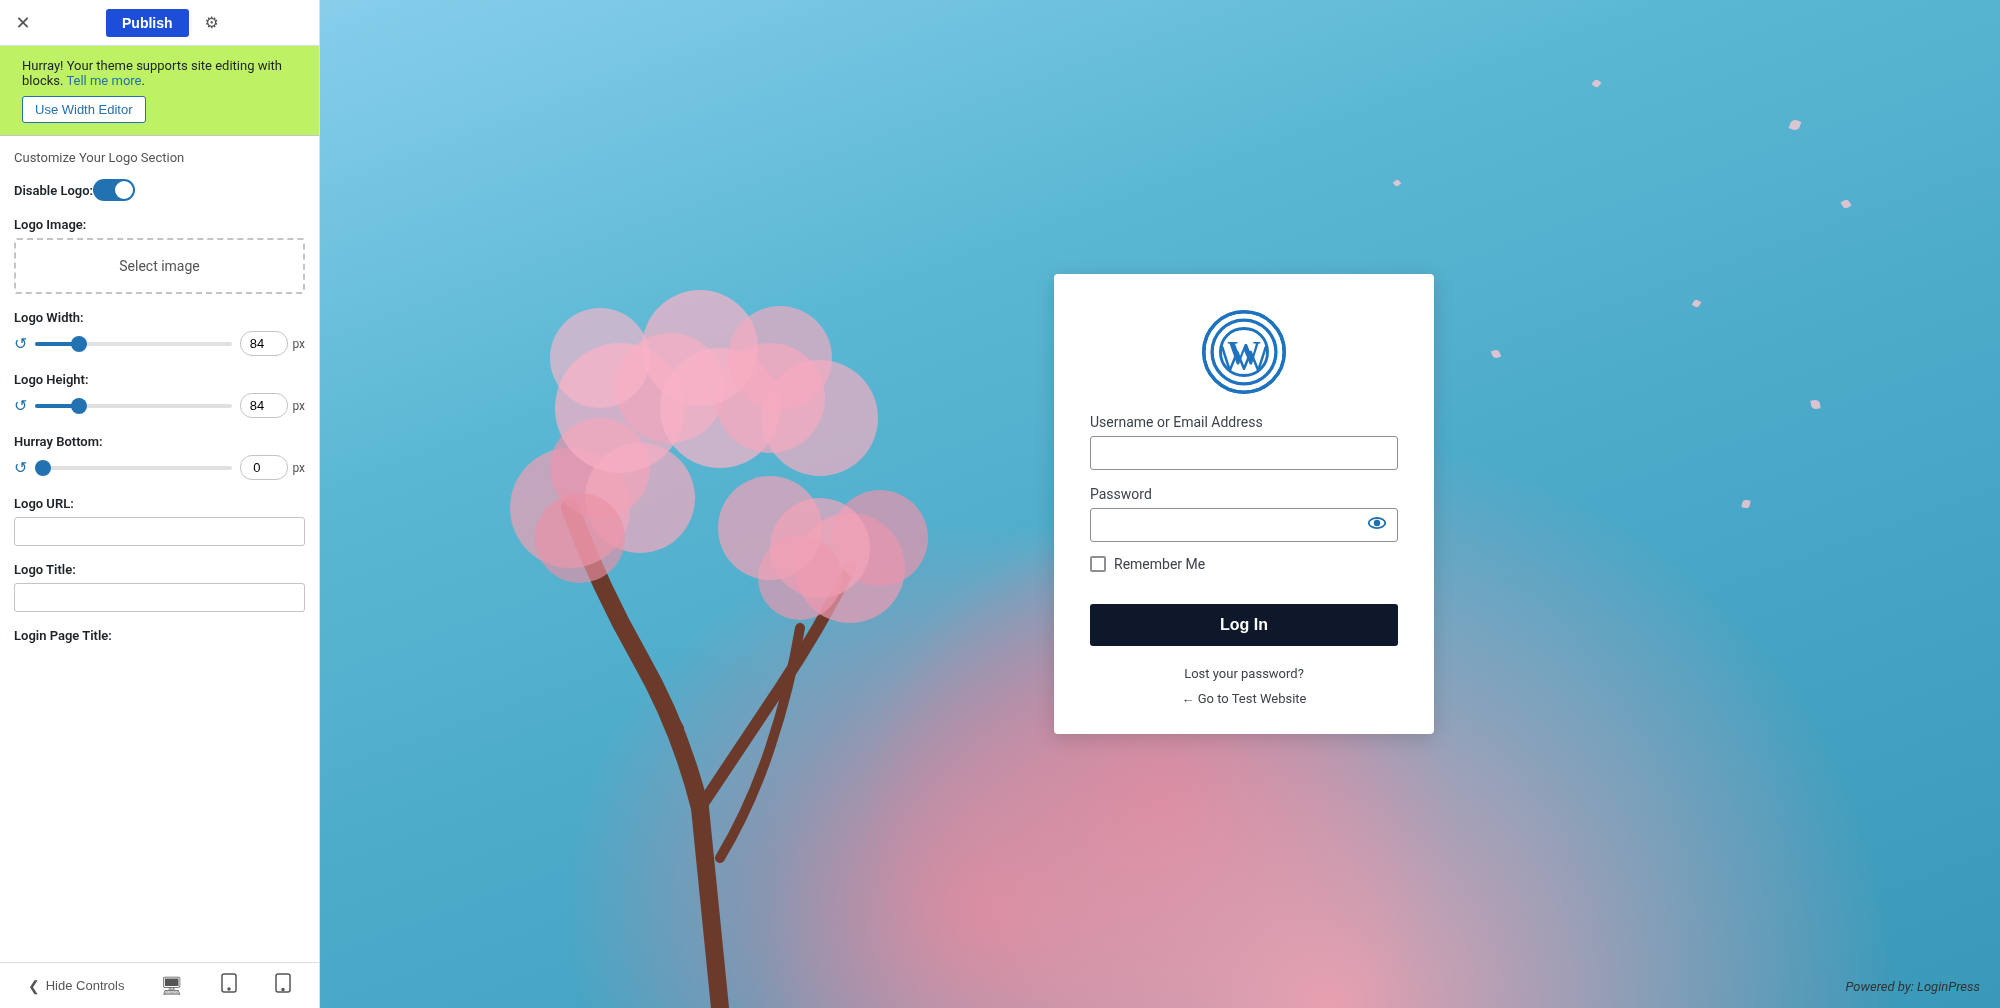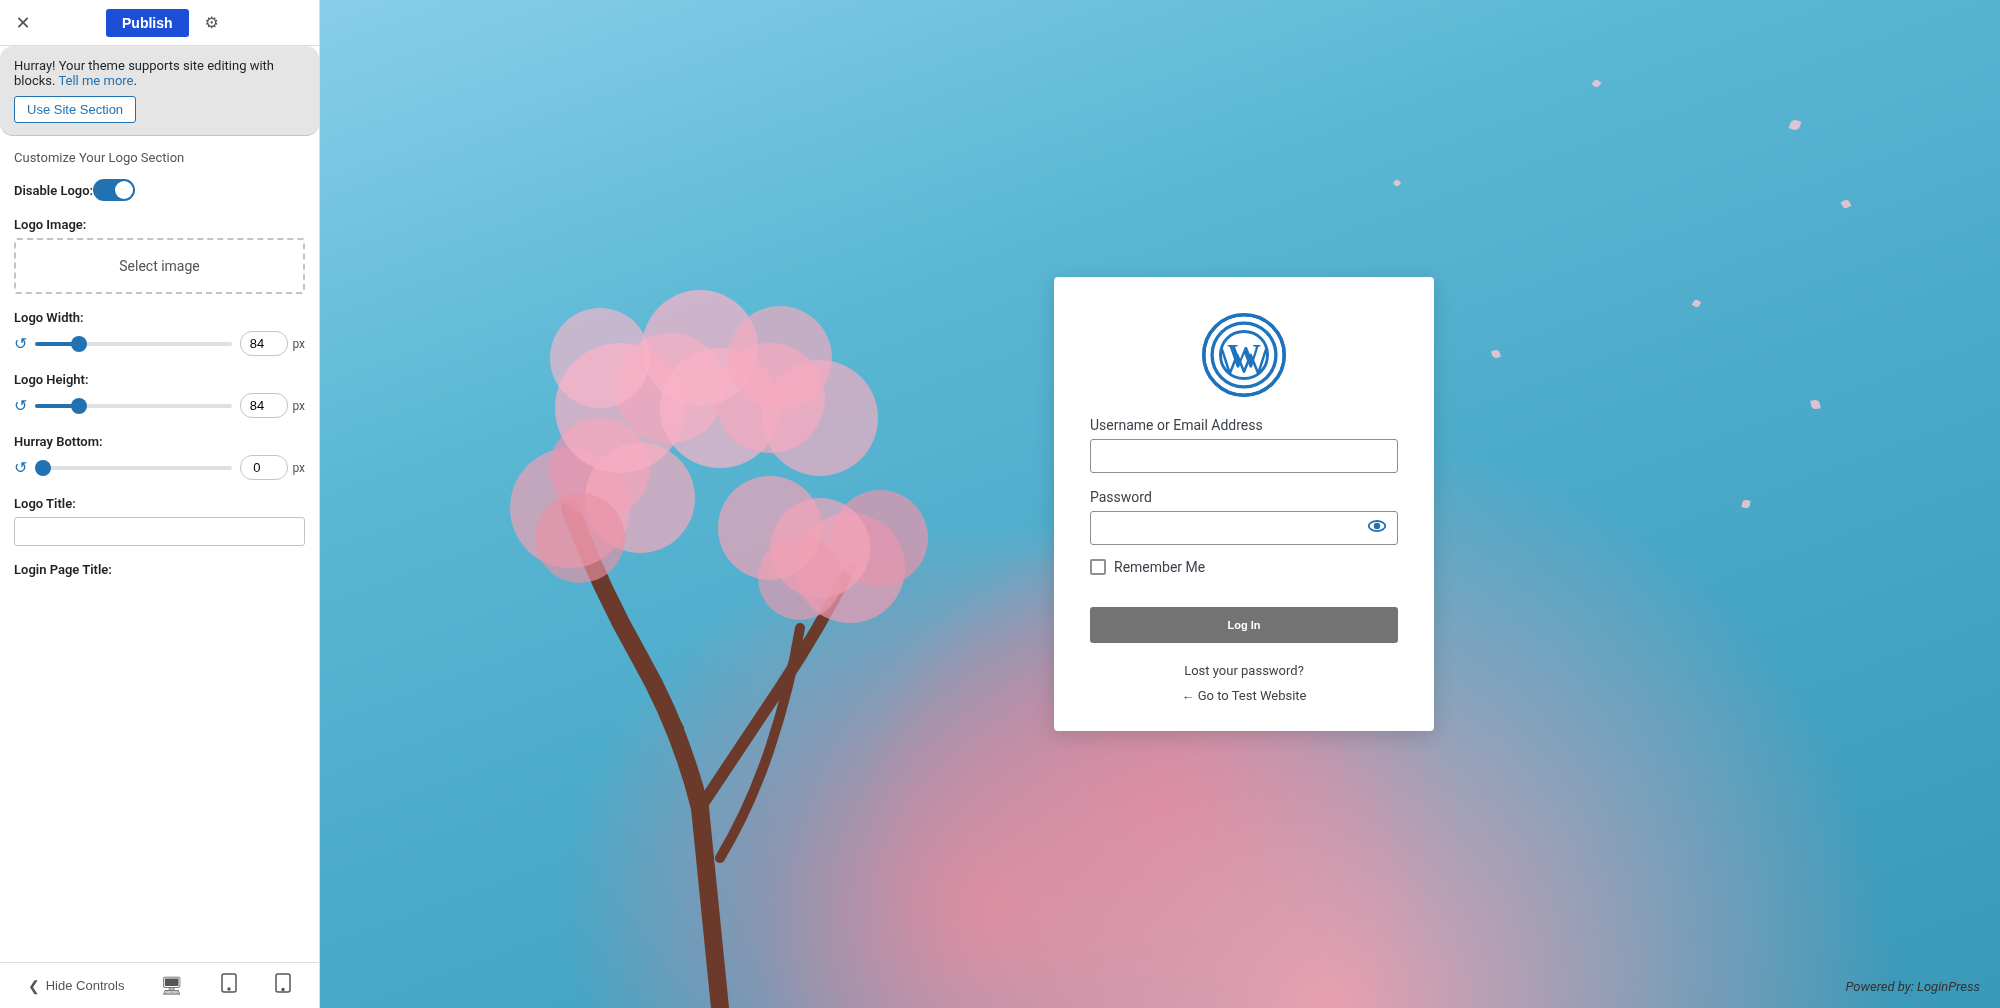--- a/index.html
+++ b/index.html
@@ -51,26 +51,25 @@
       width: 30px; height: 30px;
       display: flex; align-items: center; justify-content: center;
       cursor: pointer;
       color: #555;
       border: none; background: none;
       font-size: 16px;
     }
 
     
     .notice-banner {
-      background: #e5e5e5;
-      padding: 12px 14px;
+      background: #bef264;
+      padding: 12px 22px;
       font-size: 13px;
       color: #1d2327;
       border-bottom: 1px solid #c3c4c7;
-      border-radius: 13px;
     }
     .notice-banner a {
       color: #2271b1;
       text-decoration: none;
     }
     .site-editor-btn {
       margin-top: 8px;
       background: #fff;
       border: 1px solid #2271b1;
       color: #2271b1;
@@ -330,26 +329,26 @@
       border: 2px solid #8c8f94;
       border-radius: 2px;
       cursor: pointer;
     }
     .remember-label {
       font-size: 14px;
       color: #3c434a;
     }
     .log-in-btn {
       width: 100%;
-      background: #737373;
+      background: #0f172a;
       color: #fff;
       border: none;
       border-radius: 3px;
       padding: 12px;
-      font-size: 11px;
+      font-size: 16px;
       font-weight: 600;
       cursor: pointer;
       margin-bottom: 20px;
     }
     .forgot-link {
       font-size: 13px;
       color: #3c434a;
       text-decoration: none;
       display: block;
       text-align: center;
@@ -380,21 +379,21 @@
   <div class="top-bar">
     <button class="close-btn">✕</button>
     <button class="publish-btn">Publish</button>
     <button class="settings-btn">⚙</button>
   </div>
 
   <div class="notice-banner">
     <span>Hurray! Your theme supports site editing with blocks.</span>
     <a href="#">Tell me more</a>.
     <br>
-    <button class="site-editor-btn">Use Site Section</button>
+    <button class="site-editor-btn">Use Width Editor</button>
   </div>
 
   <div class="panel-content">
     <div class="section-title">Customize Your Logo Section</div>
 
     <div class="field-row">
       <div class="field-label">
         <span>Disable Logo:</span>
         <button class="toggle-switch on"></button>
       </div>
@@ -443,20 +442,24 @@
           <div class="slider-fill slider-fill-0"></div>
           <div class="slider-thumb" style="left: 0px;"></div>
         </div>
         <div class="slider-input-wrap">
           <input class="slider-num" type="number" value="0" style="">
           <span class="px-label">px</span>
         </div>
       </div>
     </div>
 
+    <div class="field-row">
+      <div class="field-label">Logo URL:</div>
+      <input type="text" class="text-input" value="" style="">
+    </div>
 
     <div class="field-row">
       <div class="field-label">Logo Title:</div>
       <input type="text" class="text-input" value="" style="">
     </div>
 
     <div class="field-row">
       <div class="field-label">Login Page Title:</div>
     </div>
   </div>

